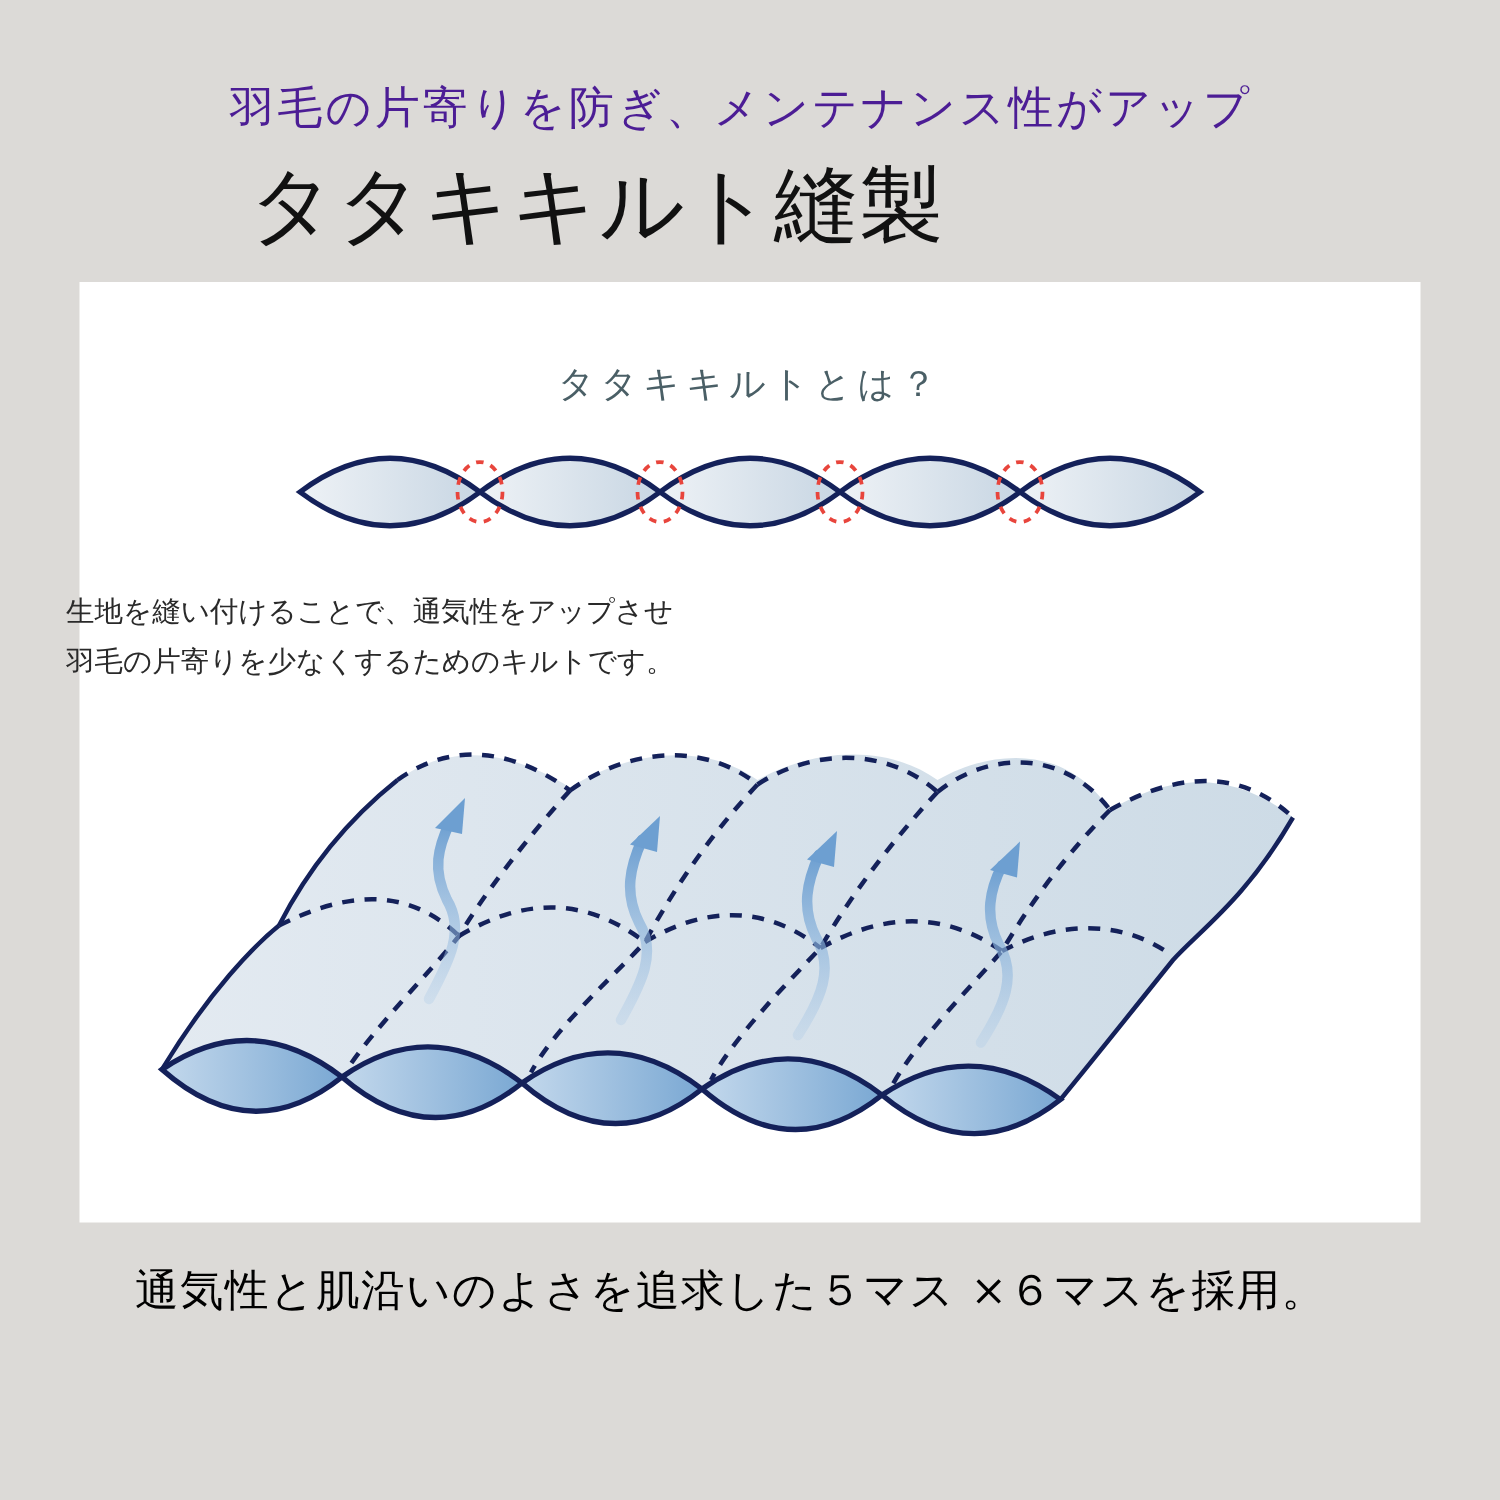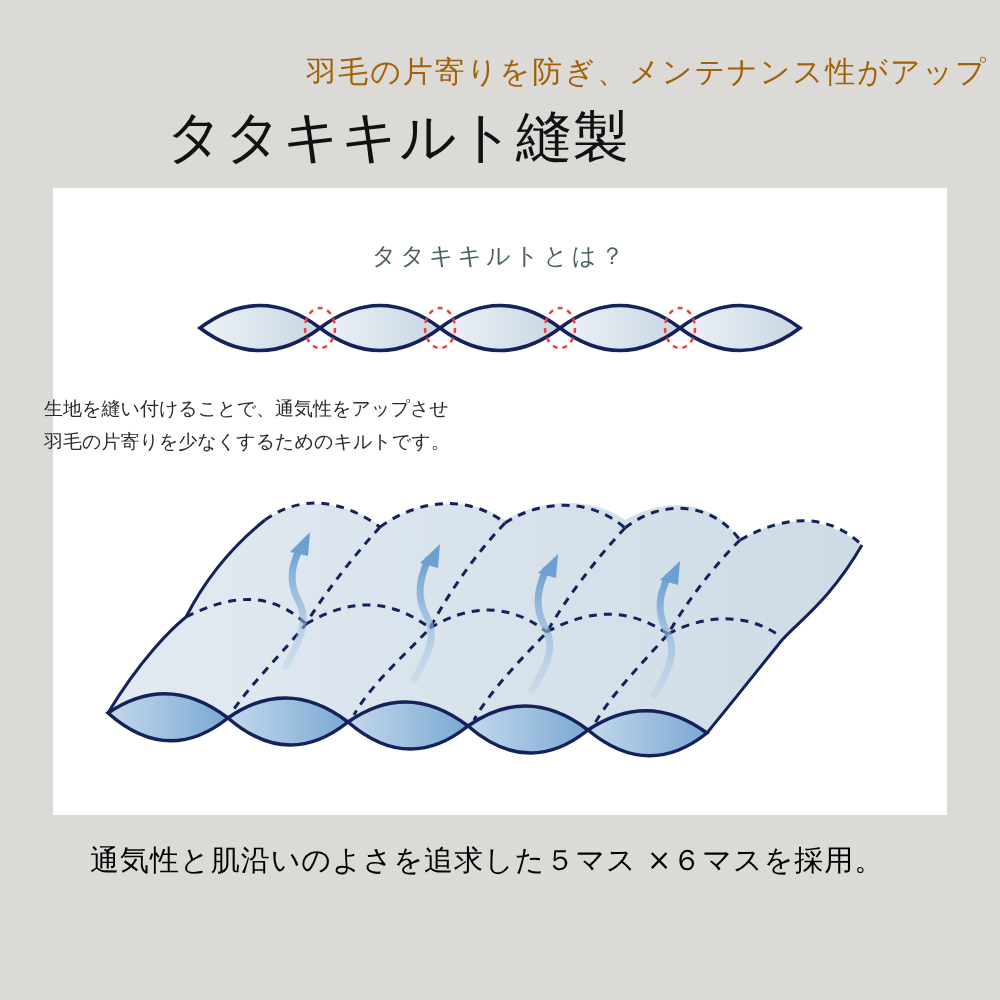--- a/index.html
+++ b/index.html
@@ -1,17 +1,17 @@
 <!DOCTYPE html>
 <html><head>
 <meta charset="utf-8">
 <style>
   html, body { margin:0; padding:0; }
   body { width:1000px; height:1000px; background:#dcdad7; position:relative; overflow:hidden; font-family:"DejaVu Serif", "Liberation Serif", serif; }
-  .subtitle { position:absolute; top:52px; left:0; width:988px; text-align:right; font-size:30px; color:#a16207; letter-spacing:2px; font-family:"DejaVu Sans", sans-serif; }
+  .subtitle { position:absolute; top:52px; left:0; width:988px; text-align:center; font-size:30px; color:#4c1d95; letter-spacing:2px; font-family:"DejaVu Sans", sans-serif; }
   .title { position:absolute; top:100px; left:0; width:796px; text-align:center; font-size:56px; color:#111; letter-spacing:1px; font-family:"DejaVu Sans", sans-serif; }
   .panel { position:absolute; left:53px; top:188px; width:894px; height:627px; background:#ffffff; }
   .panel-heading { position:absolute; top:240px; left:0; width:1000px; text-align:center; font-size:24px; color:#4a5f66; letter-spacing:4px; font-family:"DejaVu Sans", sans-serif; }
   .desc { position:absolute; top:392px; left:0; width:1000px; text-align:left; font-size:19px; line-height:33px; color:#2a2a2a; font-family:"DejaVu Sans", sans-serif;padding-left:44px; }
   .diagram { position:absolute; left:0; top:0; }
   .footer { position:absolute; left:90px; top:836px; font-size:29px; line-height:48px; color:#000000; font-family:"DejaVu Serif", serif; letter-spacing:1px; }
 </style>
 </head>
 <body>
 

